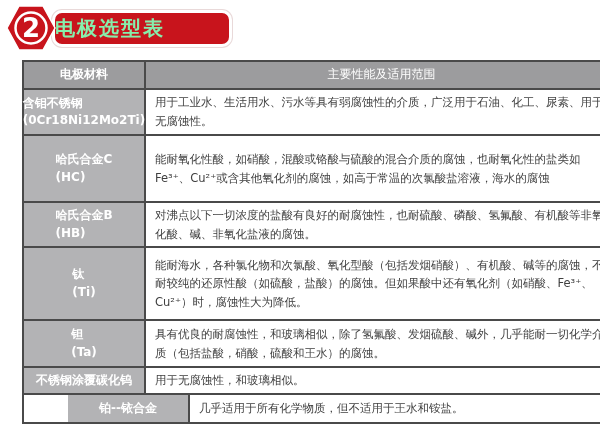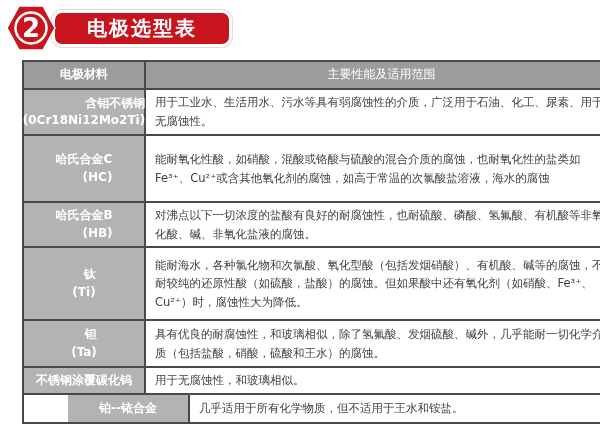--- a/index.html
+++ b/index.html
@@ -7,37 +7,37 @@
   body { font-family: "DejaVu Sans", "Liberation Sans", sans-serif; }
 
   
   .hdr { position: absolute; left: 0; top: 0; width: 600px; height: 56px; }
   .hex-badge { position: absolute; left: 6px; top: 3px; width: 50px; height: 50px; z-index: 2; }
   .title-pill {
     position: absolute; left: 52px; top: 10px; z-index: 1;
     height: 37px; width: 180px;
     background: #c8141c; border: 3px solid #ffffff; border-radius: 10px;
     box-shadow: 0 0 0 1px #e9d9d9;
-    display: flex; align-items: center; justify-content: center;
-    color: #ffffff; font-size: 20px; font-weight: bold; letter-spacing: 2px;
+    display: flex; align-items: center; 
+    color: #86efac; font-size: 20px; font-weight: bold; letter-spacing: 2px;
   }
 
   
   .tbl {
     position: absolute; left: 22px; top: 60px; width: 597px;
     border: 2px solid #4a4a4a;
   }
   .trow { display: flex; width: 100%; border-top: 2px solid #4a4a4a; }
   .trow:first-child { border-top: none; }
   .cell-l {
     width: 122px; flex: 0 0 122px;
     background: #b3b3b5; color: #ffffff;
     border-right: 2px solid #4a4a4a;
     display: flex; align-items: center; justify-content: center;
-    text-align: right; font-weight: bold; font-size: 12px; line-height: 1.45;
+    text-align: left; font-weight: bold; font-size: 12px; line-height: 1.45;
     white-space: pre-line; padding: 2px 2px;
   }
   .cell-r {
     flex: 1 1 auto; background: #ffffff; color: #3f3f3f;
     display: flex; align-items: center;
     font-weight: normal; font-size: 11.5px; line-height: 1.62;
     padding: 3px 9px; text-align: left;
   }
   .trow.head .cell-l, .trow.head .cell-r {
     background: #9c9c9e; color: #ffffff; justify-content: center; text-align: center;

